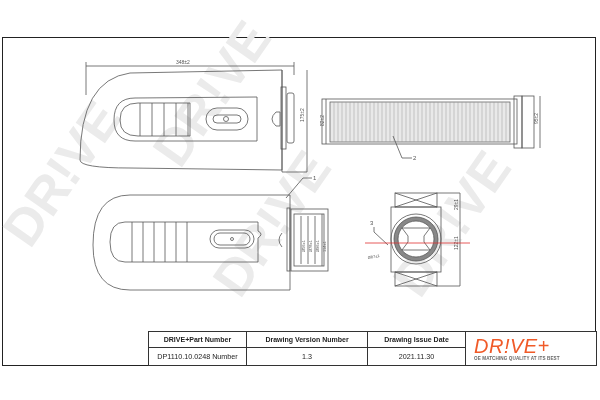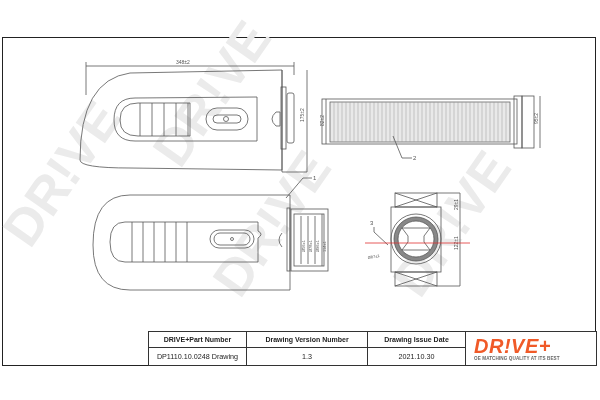--- a/index.html
+++ b/index.html
@@ -6,21 +6,21 @@
   body { width:600px; height:400px; position:relative; overflow:hidden; font-family:"Liberation Sans", sans-serif; }
   #sheet { position:absolute; left:0; top:0; width:600px; height:400px; }
   .frame { position:absolute; left:2px; top:37px; width:594px; height:329px; border:1.5px solid #222; box-sizing:border-box; }
   svg text { font-family:"Liberation Sans", sans-serif; }
   .tb { position:absolute; left:148px; top:331px; width:449px; height:35px; border:1px solid #333; box-sizing:border-box; display:grid;
         grid-template-columns: 98px 121px 98px 1fr; grid-template-rows: 16px 17px; background:#fff; }
   .tb .cell { border-right:1px solid #333; display:flex; align-items:center; justify-content:center; font-size:7px; color:#222; white-space:nowrap; overflow:hidden; }
   .tb .hdr { font-weight:bold; border-bottom:1px solid #333; }
   .tb .val { font-size:7.2px; }
   .tb .logo { grid-column:4; grid-row:1 / span 2; border-right:none; flex-direction:column; align-items:flex-start; padding-left:8px; justify-content:center; }
-  .logo-mark { font-size:20px; font-weight:bold; font-style:italic; color:#f05a28; letter-spacing:0.5px; line-height:18px; }
+  .logo-mark { font-size:20px; font-weight:normal; font-style:italic; color:#f05a28; letter-spacing:0.5px; line-height:18px; }
   .logo-tag { font-size:4.6px; font-weight:bold; color:#666; letter-spacing:0.1px; margin-top:1px; }
 </style>
 </head>
 <body>
 
 <div id="sheet">
   <div class="frame"></div>
 
   <svg width="600" height="400" style="position:absolute;left:0;top:0">
 
@@ -185,17 +185,17 @@
   </svg>
 
   <div class="tb">
     <div class="cell hdr">DRIVE+Part Number</div>
     <div class="cell hdr">Drawing Version Number</div>
     <div class="cell hdr">Drawing Issue Date</div>
     <div class="cell logo">
       <span class="logo-mark">DR!VE+</span>
       <span class="logo-tag">OE MATCHING QUALITY AT ITS BEST</span>
     </div>
-    <div class="cell val">DP1110.10.0248 Drawing</div>
+    <div class="cell val">DP1110.10.0248 Number</div>
     <div class="cell val">1.3</div>
-    <div class="cell val">2021.10.30</div>
+    <div class="cell val">2021.11.30</div>
   </div>
 </div>
 
 </body></html>

